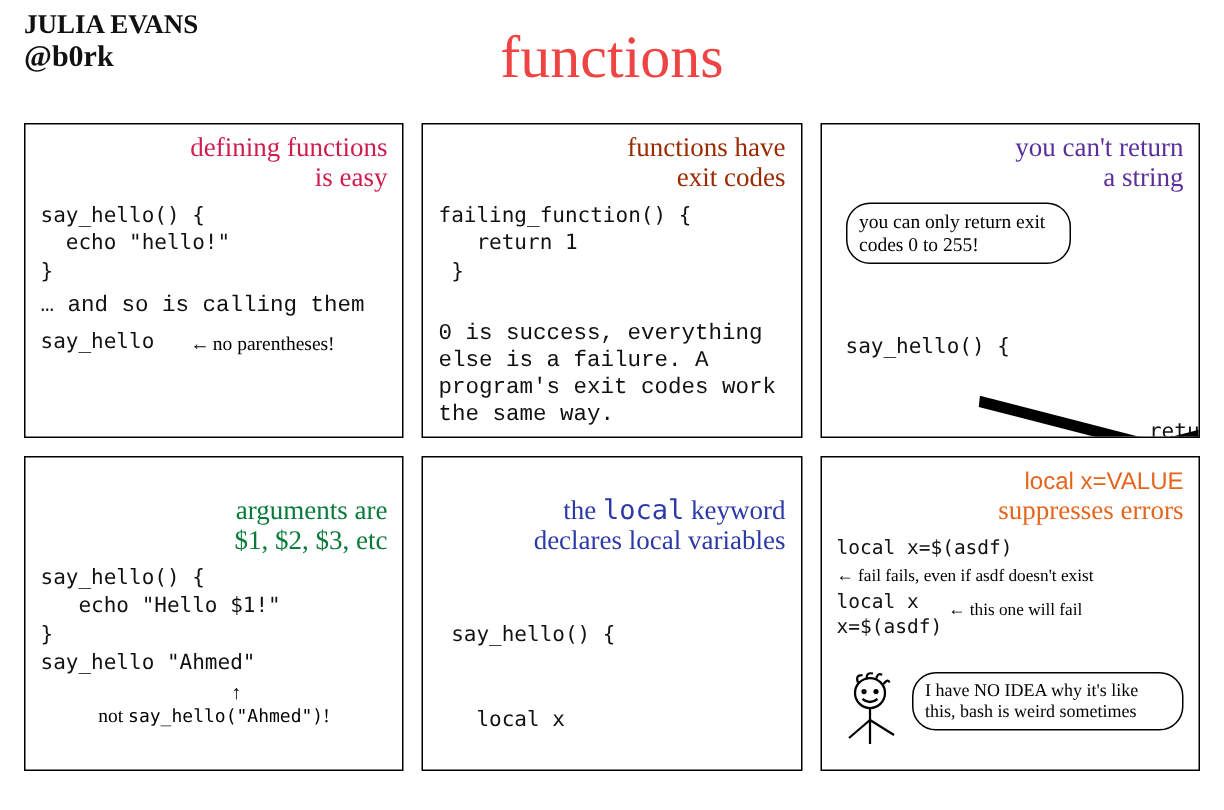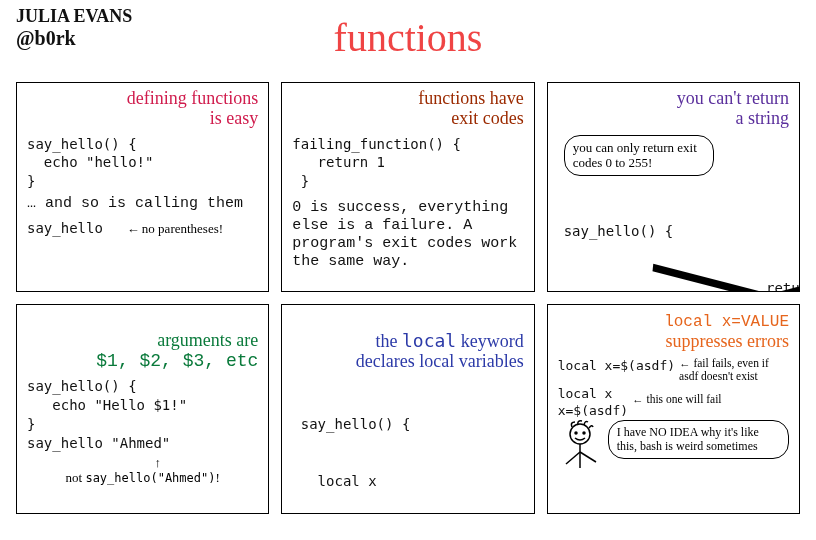--- a/index.html
+++ b/index.html
@@ -117,21 +117,21 @@
       <span class="hand-note"><span class="arrow-left"></span><span>no parentheses!</span></span>
     </div>
   </div>
 
   <div class="panel">
     <div class="ptitle c-brown" style="white-space:pre-line">functions have
 exit codes</div>
     <div class="code">failing_function() {
    return 1
  }</div>
-    <div class="comic" style="margin-top:8px">0 is success, everything else is a failure. A program's exit codes work the same way.</div>
+    <div class="comic" style="margin-top:23px">0 is success, everything else is a failure. A program's exit codes work the same way.</div>
   </div>
 
   <div class="panel">
     <div class="ptitle c-purple" style="white-space:pre-line">you can't return
 a string</div>
     <div style="display:flex; gap:6px; align-items:center;">
 
       <svg width="70" height="140">
         <g class="stick">
           <circle cx="30" cy="22" r="14"></circle>
@@ -159,21 +159,21 @@
           </span>
           
         </div>
       </div>
     </div>
   </div>
 
   <div class="panel">
     <div class="ptitle c-green" style="white-space:pre-line">
       <span>arguments are
-</span><span style="font-family:Liberation Mono, monospace">$1, $2, $3, etc</span>
+</span><span style="font-family:Liberation Serif, serif">$1, $2, $3, etc</span>
     </div>
     <div class="code">say_hello() {
    echo "Hello $1!"
 }
 say_hello "Ahmed"</div>
     <div style="text-align:center; margin-top:2px" class="hand-note">
       <div style="margin-left:30px; font-family:sans-serif;">↑</div>
       <span>not </span><span style="font-family:ui-monospace,Menlo,monospace; font-size:12px">say_hello("Ahmed")</span><span>!</span>
     </div>
   </div>
@@ -187,35 +187,35 @@
       <div> say_hello() {</div>
       <div>   local x</div>
       
       
       
     </div>
   </div>
 
   <div class="panel">
     <div class="ptitle c-orange">
-      <span style="font-family:Liberation Mono, monospace; font-size:16px">local x=VALUE</span><br>
+      <span style="font-family:Liberation Sans, sans-serif; font-size:16px">local x=VALUE</span><br>
       <span>suppresses errors</span>
     </div>
-    <div style="display:flex; align-items:flex-start; gap:4px;">
+    <div style="display:flex; align-items:flex-start; gap:4px;flex-direction:column;">
       <span class="code" style="font-size:13px">local x=$(asdf)</span>
       <span class="hand-note tiny" style="flex:1"><span style="font-family:sans-serif">←</span> <span>fail fails, even if asdf doesn't exist</span></span>
     </div>
     <div style="display:flex; align-items:flex-start; gap:4px; margin-top:2px;">
       <div>
         <div class="code" style="font-size:13px">local x</div>
         <div class="code" style="font-size:13px">x=$(asdf)</div>
       </div>
       <span class="hand-note tiny" style="margin-top:8px"><span style="font-family:sans-serif">←</span> <span>this one will fail</span></span>
     </div>
-    <div style="display:flex; gap:4px; margin-top:0; align-items:flex-start;">
+    <div style="display:flex; gap:4px; margin-top:20px; align-items:flex-start;">
       <svg width="46" height="64">
         <g class="stick">
           <circle cx="22" cy="14" r="10"></circle>
           <path d="M14 7 q-2 -5 3 -5 M20 5 q-1 -5 4 -4 M26 5 q1 -5 4 -3 M31 8 q3 -4 4 -1"></path>
           <circle cx="18" cy="13" r="1" fill="#000"></circle>
           <circle cx="26" cy="13" r="1" fill="#000"></circle>
           <path d="M17 18 q5 4 10 0"></path>
           <line x1="22" y1="24" x2="22" y2="48"></line>
           <line x1="22" y1="32" x2="8" y2="44"></line>
           <line x1="22" y1="32" x2="38" y2="42"></line>

